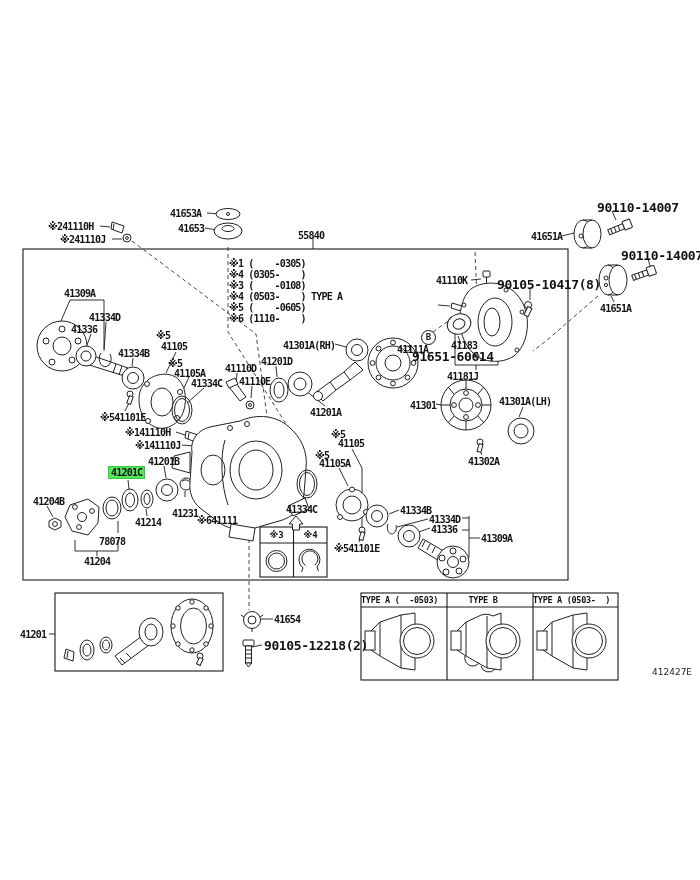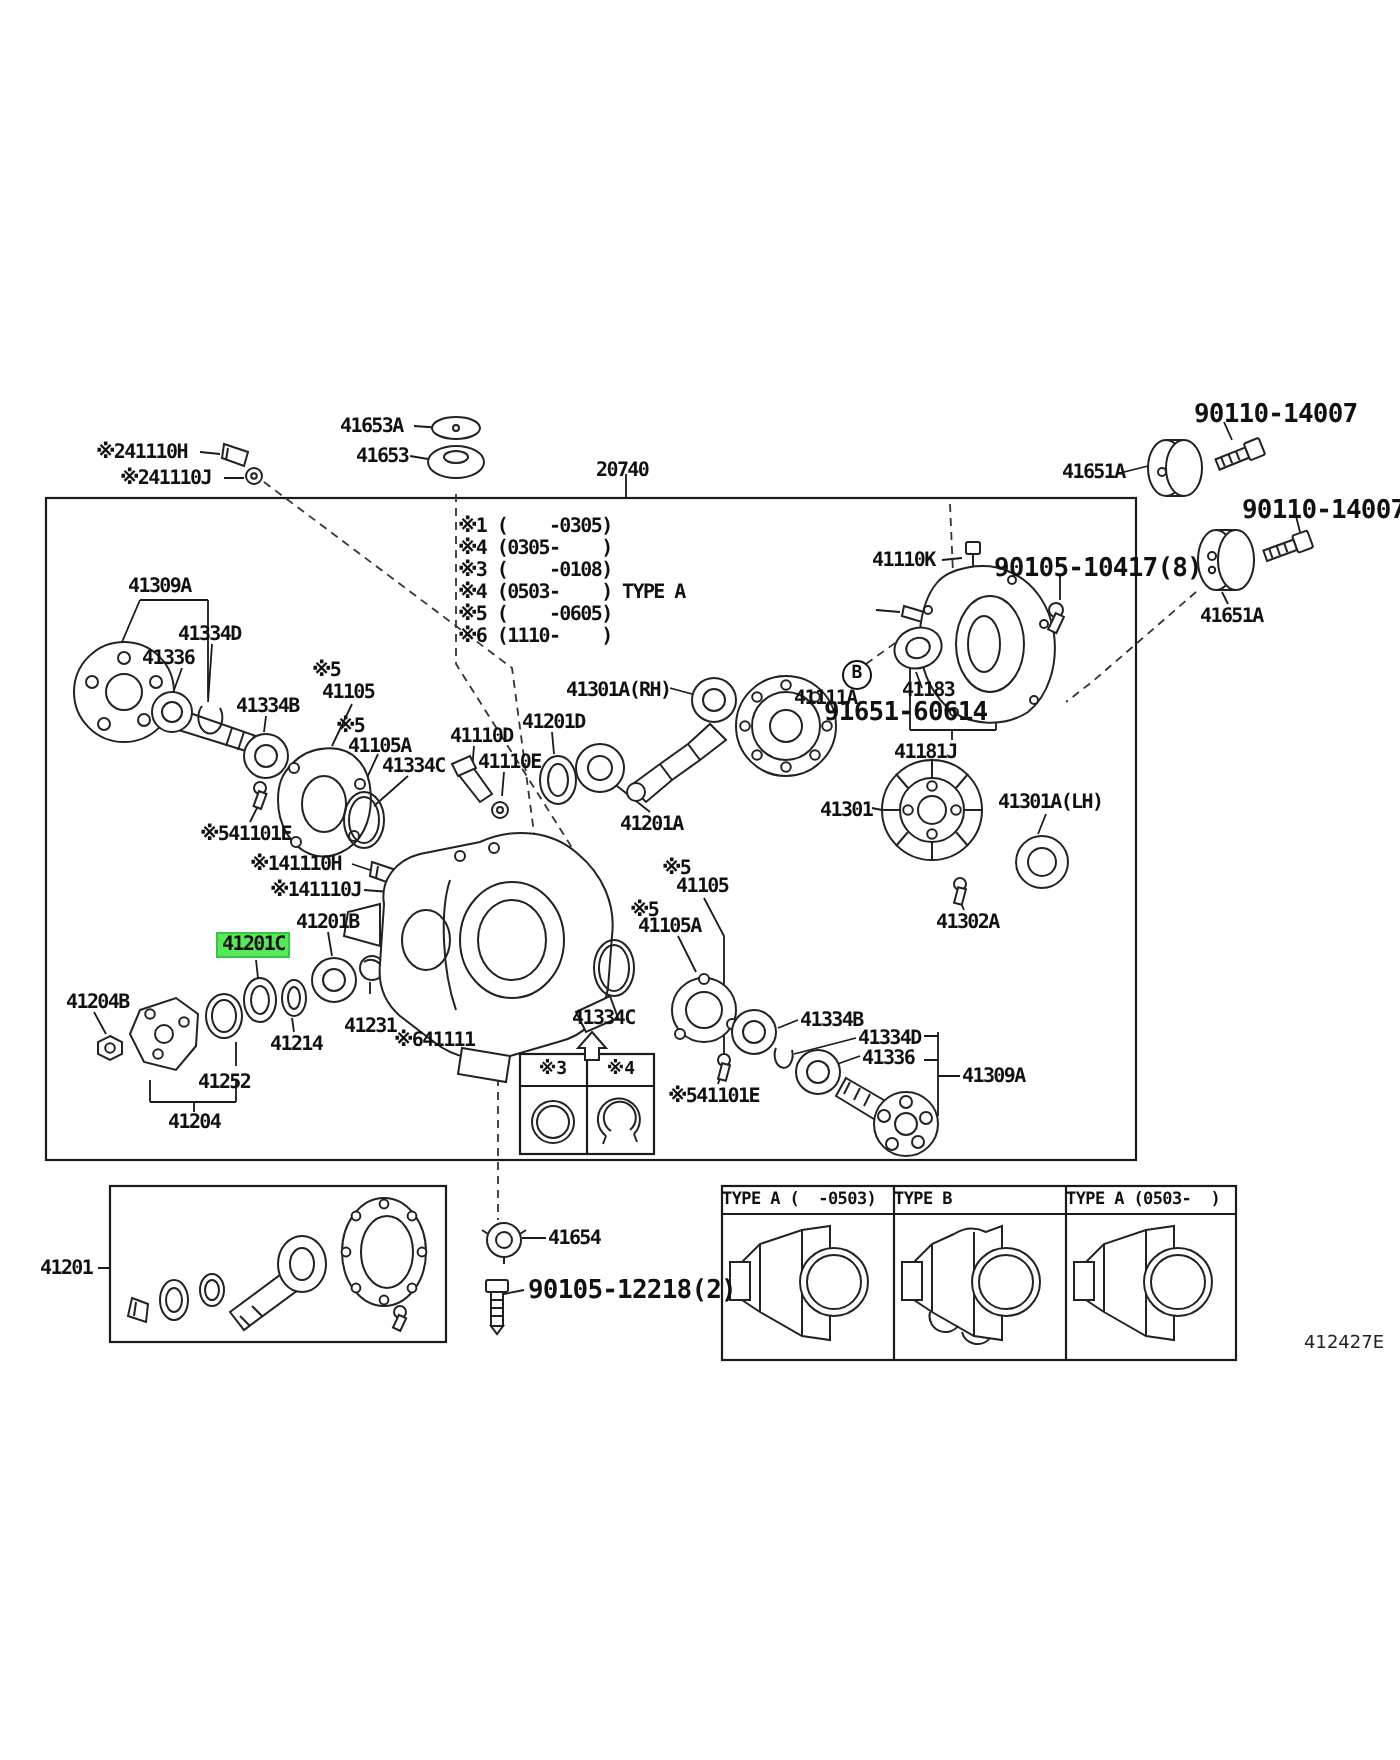--- a/index.html
+++ b/index.html
@@ -7,21 +7,21 @@
          font-family:"DejaVu Sans Mono","DejaVu Sans",monospace;}
   svg{position:absolute;left:0;top:0;}
   .lbl{position:absolute;font:bold 10px "DejaVu Sans Mono","DejaVu Sans",monospace;
        letter-spacing:-0.8px;color:#111;white-space:pre;line-height:11px;z-index:5;}
   .lbl.s{font-size:13px;letter-spacing:-0.4px;}
   .lbl.hl{background:#58e75a;padding:0 2px;outline:1px solid #35c93e;}
   .lbl.circ{width:13px;height:13px;border:1.2px solid #111;border-radius:50%;
             text-align:center;line-height:12px;letter-spacing:0;font-size:9px;padding:0;}
   .legend-line{position:absolute;left:229px;font:bold 10px "DejaVu Sans Mono","DejaVu Sans",monospace;
        letter-spacing:-0.8px;color:#111;white-space:pre;z-index:5;}
-  .th{position:absolute;top:595px;width:72px;color:#111;white-space:pre;
+  .th{position:absolute;top:595px;width:72px;text-align:center;color:#111;white-space:pre;
       font:bold 8.5px "DejaVu Sans Mono","DejaVu Sans",monospace;letter-spacing:-0.3px;z-index:5;}
   .inset-h{position:absolute;top:530px;width:33px;text-align:center;color:#111;
       font:bold 9px "DejaVu Sans Mono","DejaVu Sans",monospace;z-index:5;}
   .docnum{position:absolute;left:652px;top:667px;color:#222;
       font:9px "DejaVu Sans","Liberation Sans",sans-serif;z-index:5;}
 </style>
 </head>
 <body>
 
 <div class="stage">
@@ -436,21 +436,21 @@
           <circle cx="52" cy="31" r="13.5"></circle>
       </g>
     </g>
   </svg>
 
   <div>
       <span class="lbl" style="left: 48px; top: 221px;">※241110H</span>
       <span class="lbl" style="left: 60px; top: 234px;">※241110J</span>
       <span class="lbl" style="left: 170px; top: 208px;">41653A</span>
       <span class="lbl" style="left: 178px; top: 223px;">41653</span>
-      <span class="lbl" style="left: 298px; top: 230px;">20740</span>
+      <span class="lbl" style="left: 298px; top: 230px;">55840</span>
       <span class="lbl s" style="left: 597px; top: 202px;">90110-14007</span>
       <span class="lbl" style="left: 531px; top: 231px;">41651A</span>
       <span class="lbl s" style="left: 621px; top: 250px;">90110-14007</span>
       <span class="lbl" style="left: 600px; top: 303px;">41651A</span>
       <span class="lbl" style="left: 436px; top: 275px;">41110K</span>
       <span class="lbl s" style="left: 497px; top: 279px;">90105-10417(8)</span>
       <span class="lbl" style="left: 397px; top: 300px; margin-top: 44px;">41111A</span>
       <span class="lbl circ" style="left: 421px; top: 330px;">B</span>
       <span class="lbl" style="left: 451px; top: 340px;">41183</span>
       <span class="lbl s" style="left: 412px; top: 351px;">91651-60614</span>
@@ -468,21 +468,21 @@
       <span class="lbl" style="left: 174px; top: 368px;">41105A</span>
       <span class="lbl" style="left: 191px; top: 378px;">41334C</span>
       <span class="lbl" style="left: 100px; top: 412px;">※541101E</span>
       <span class="lbl" style="left: 125px; top: 427px;">※141110H</span>
       <span class="lbl" style="left: 135px; top: 440px;">※141110J</span>
       <span class="lbl" style="left: 148px; top: 456px;">41201B</span>
       <span class="lbl hl" style="left: 109px; top: 467px;">41201C</span>
       <span class="lbl" style="left: 33px; top: 496px;">41204B</span>
       <span class="lbl" style="left: 172px; top: 498px; margin-top: 10px;">41231</span>
       <span class="lbl" style="left: 135px; top: 517px;">41214</span>
-      <span class="lbl" style="left: 99px; top: 536px;">41252</span>
+      <span class="lbl" style="left: 99px; top: 536px;">78078</span>
       <span class="lbl" style="left: 84px; top: 556px;">41204</span>
       <span class="lbl" style="left: 197px; top: 515px;">※641111</span>
       <span class="lbl" style="left: 283px; top: 340px;">41301A(RH)</span>
       <span class="lbl" style="left: 261px; top: 356px;">41201D</span>
       <span class="lbl" style="left: 225px; top: 363px;">41110D</span>
       <span class="lbl" style="left: 239px; top: 376px; text-align: right;">41110E</span>
       <span class="lbl" style="left: 310px; top: 407px;">41201A</span>
       <span class="lbl" style="left: 331px; top: 429px;">※5</span>
       <span class="lbl" style="left: 338px; top: 438px;">41105</span>
       <span class="lbl" style="left: 315px; top: 450px;">※5</span>

